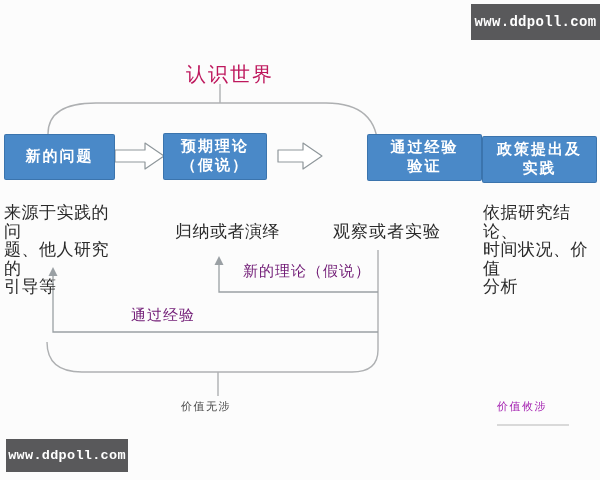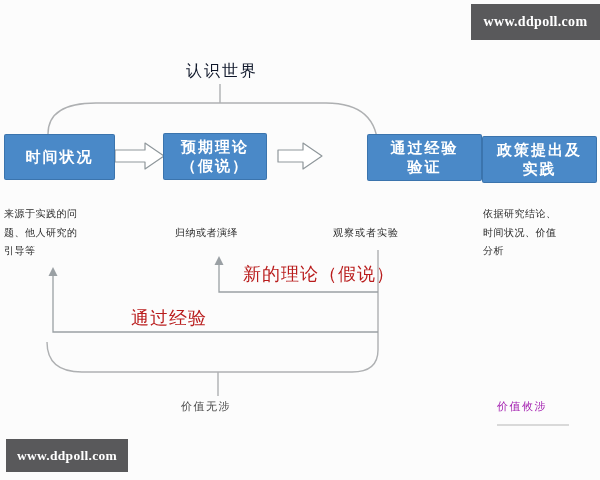--- a/index.html
+++ b/index.html
@@ -1,47 +1,47 @@
 <!DOCTYPE html>
 <html><head>
 <meta charset="utf-8">
 <style>
   html,body{margin:0;padding:0;background:#ffffff;}
   #stage{
     position:relative;width:600px;height:480px;background:#fcfcfc;overflow:hidden;
-    font-family:Liberation Serif, serif;
+    font-family:Liberation Mono, monospace;
   }
   #lines{position:absolute;left:0;top:0;z-index:1;}
   .wm{
     position:absolute;z-index:5;background:#59595b;color:#ffffff;
     display:flex;align-items:center;justify-content:center;
     font-size:14px;font-weight:bold;letter-spacing:.3px;
   }
   .wm-top{left:471px;top:4px;width:129px;height:36px;}
   .wm-bottom{left:6px;top:439px;width:122px;height:33px;font-size:13.5px;}
   .flow-box{
     position:absolute;z-index:2;background:#4a89c8;border:1px solid rgba(43,92,140,.45);
     border-radius:2px;color:#ffffff;display:flex;align-items:center;justify-content:center;
     text-align:center;font-size:15px;font-weight:bold;letter-spacing:2px;
     line-height:19px;white-space:pre-line;box-sizing:border-box;
   }
   .box1{left:4px;top:134px;width:111px;height:46px;}
   .box2{left:163px;top:133px;width:104px;height:47px;}
   .box3{left:322px;top:134px;width:115px;height:47px;margin-left:45px;}
   .box4{left:482px;top:136px;width:115px;height:47px;}
   .lbl{position:absolute;z-index:2;color:#3c3c3c;white-space:pre-line;}
-  .region{font-size:16px;letter-spacing:2px;color:#0f172a;}
+  .region{font-size:20px;letter-spacing:2px;color:#be185d;}
   .l-cognize{left:186px;top:61px;}
   .l-transform{left:500px;top:63px;}
-  .ann{font-size:10px;line-height:18.5px;letter-spacing:.5px;color:#2a2a2a;}
+  .ann{font-size:17px;line-height:18.5px;letter-spacing:.5px;color:#2a2a2a;}
   .ann1{left:4px;top:205px;width:122px;}
   .ann2{left:175px;top:224px;}
   .ann3{left:333px;top:224px;letter-spacing:1px;}
   .ann4{left:483px;top:205px;width:122px;}
-  .fb{font-size:18px;letter-spacing:1px;color:#b91c1c;}
+  .fb{font-size:15px;letter-spacing:1px;color:#701a75;}
   .l-newtheory{left:243px;top:262px;}
   .l-newproblem{left:131px;top:306px;}
   .val{font-size:11px;letter-spacing:1.5px;}
   .l-valuefree{left:181px;top:399px;color:#4a4a4a;}
   .l-valueladen{left:497px;top:399px;color:#a21caf;}
   .valueladen-underline{
     position:absolute;z-index:1;left:497px;top:424px;width:72px;height:2px;background:#d9d9d9;
   }
 </style>
 </head>
@@ -68,21 +68,21 @@
     <polygon points="115,150 145,150 145,143 164,156 145,169 145,162 115,162" fill="#ffffff" stroke="#8f979b" stroke-width="1.2" stroke-linejoin="round"></polygon>
     <polygon points="278,150 303,150 303,143 322,156 303,169 303,162 278,162" fill="#ffffff" stroke="#8f979b" stroke-width="1.2" stroke-linejoin="round"></polygon>
     <polygon points="437,151 463,151 463,144 482,157 463,170 463,163 437,163" fill="#ffffff" stroke="#8f979b" stroke-width="1.2" stroke-linejoin="round"></polygon>
   </svg>
 
   <div class="wm wm-top">www.ddpoll.com</div>
   <div class="wm wm-bottom">www.ddpoll.com</div>
 
   <div class="lbl region l-cognize">认识世界</div>
 
-  <div class="flow-box box1">时间状况</div>
+  <div class="flow-box box1">新的问题</div>
   <div class="flow-box box2">预期理论
 （假说）</div>
   <div class="flow-box box3">通过经验
 验证</div>
   <div class="flow-box box4">政策提出及
 实践</div>
 
   <div class="lbl ann ann1">来源于实践的问
 题、他人研究的
 引导等</div>

